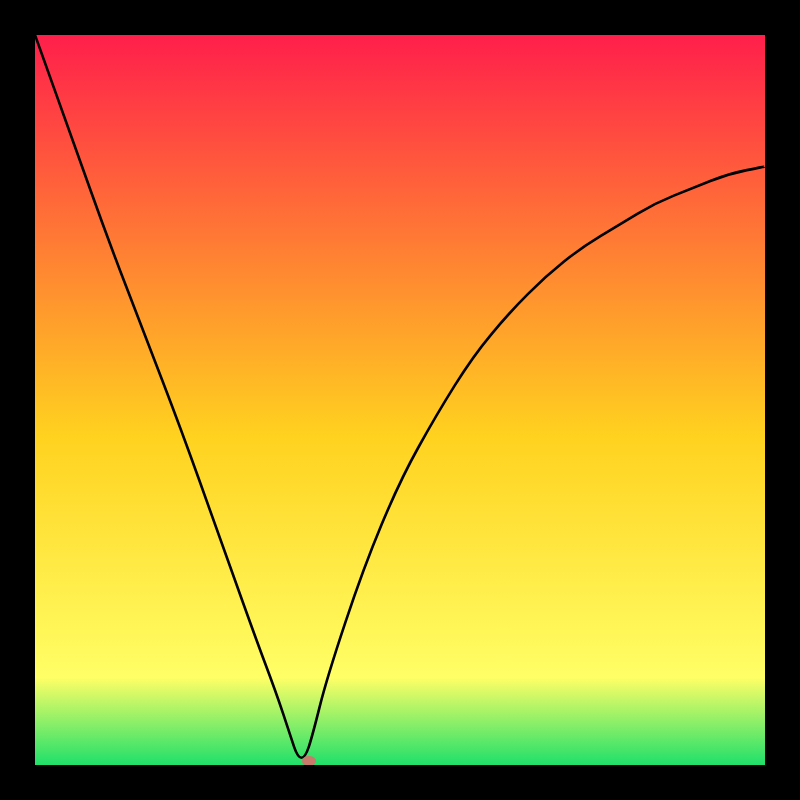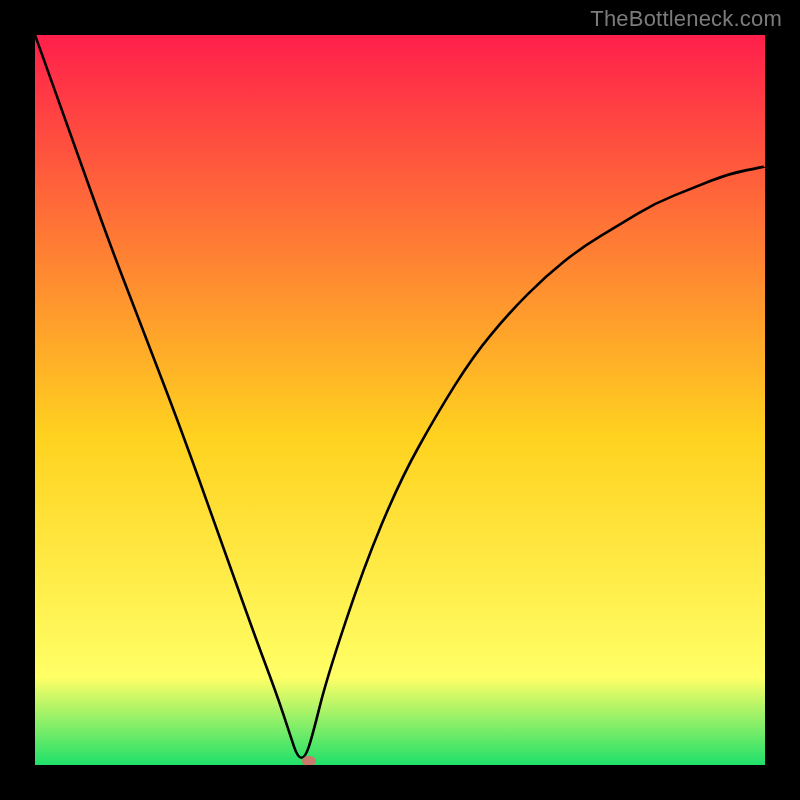--- a/index.html
+++ b/index.html
@@ -49,21 +49,20 @@
     font-size: 22px;
     color: #7b7b7b;
     letter-spacing: 0.2px;
   }
 </style>
 </head>
 <body>
 
 <div class="frame">
 
-  <div class="attribution">TheBottleneck.com</div>
 
   <div class="plot-area">
 
     <svg class="gradient-bg" viewBox="0 0 730 730" preserveAspectRatio="none">
       <defs>
         <linearGradient id="bg-grad" x1="0" y1="0" x2="0" y2="1">
           <stop offset="0%" stop-color="#ff1f4b"></stop>
           <stop offset="55%" stop-color="#ffd21f"></stop>
           <stop offset="88%" stop-color="#ffff66"></stop>
           <stop offset="100%" stop-color="#1fe06a"></stop>

